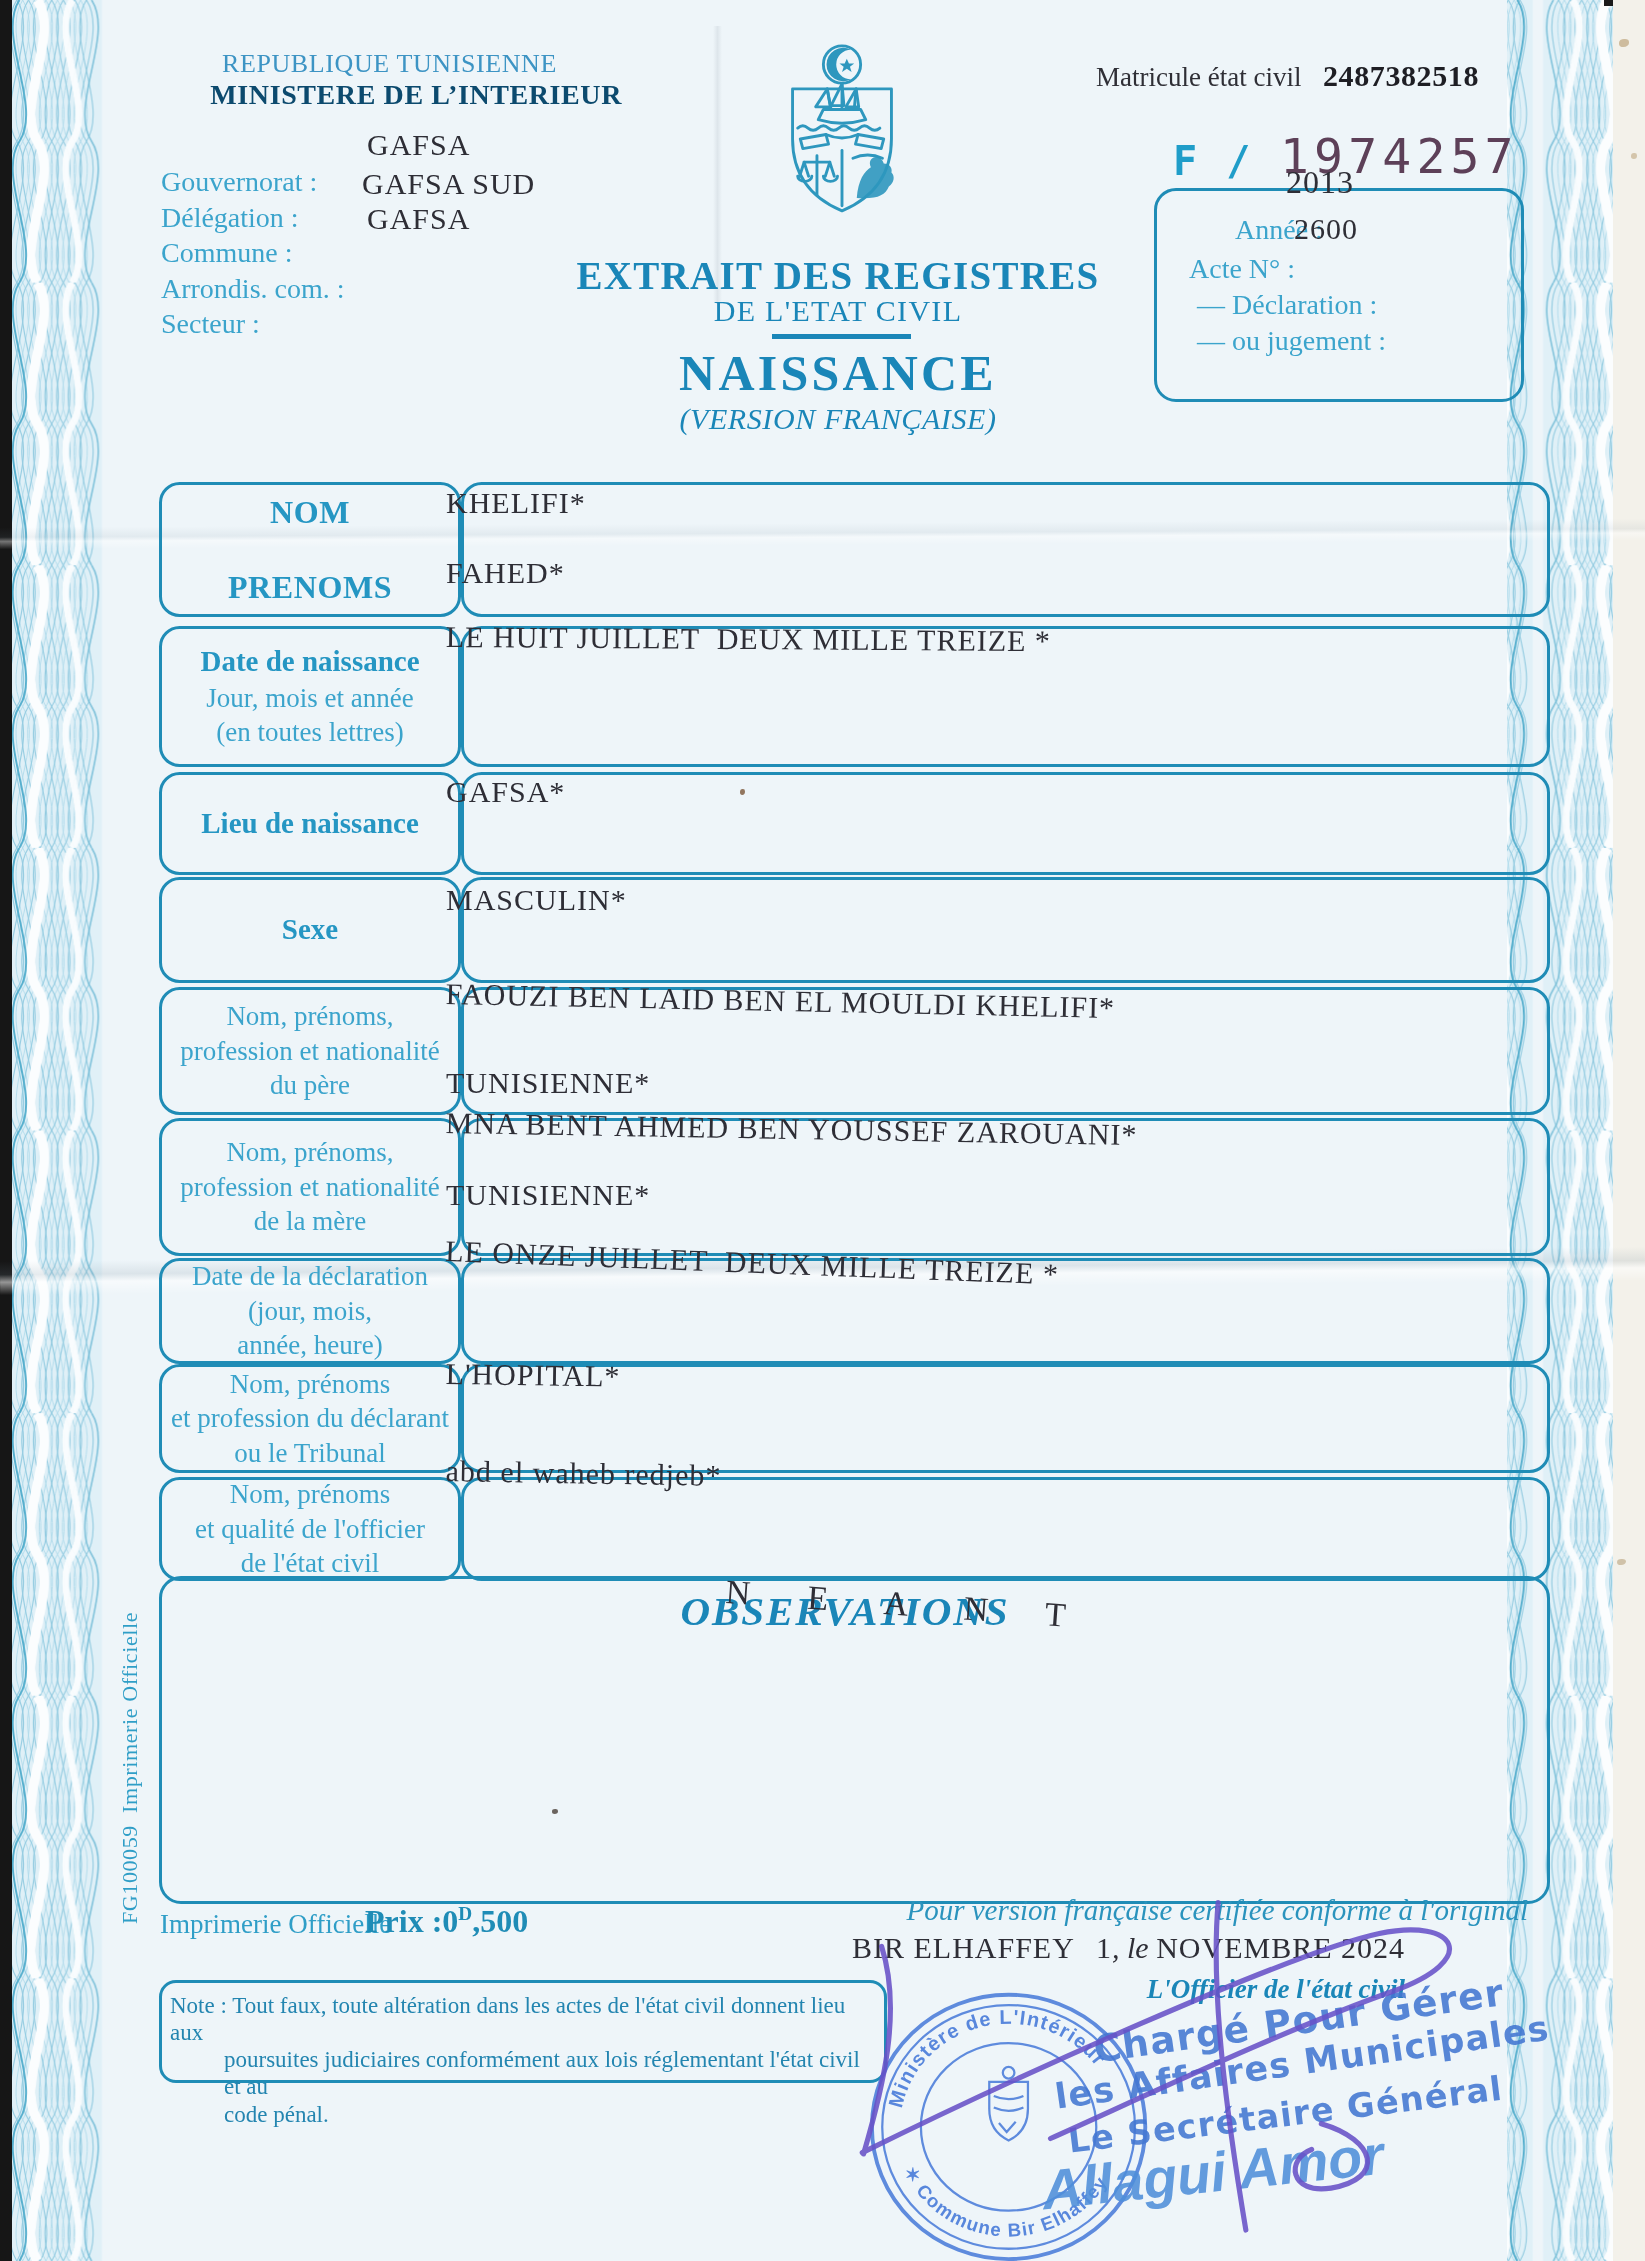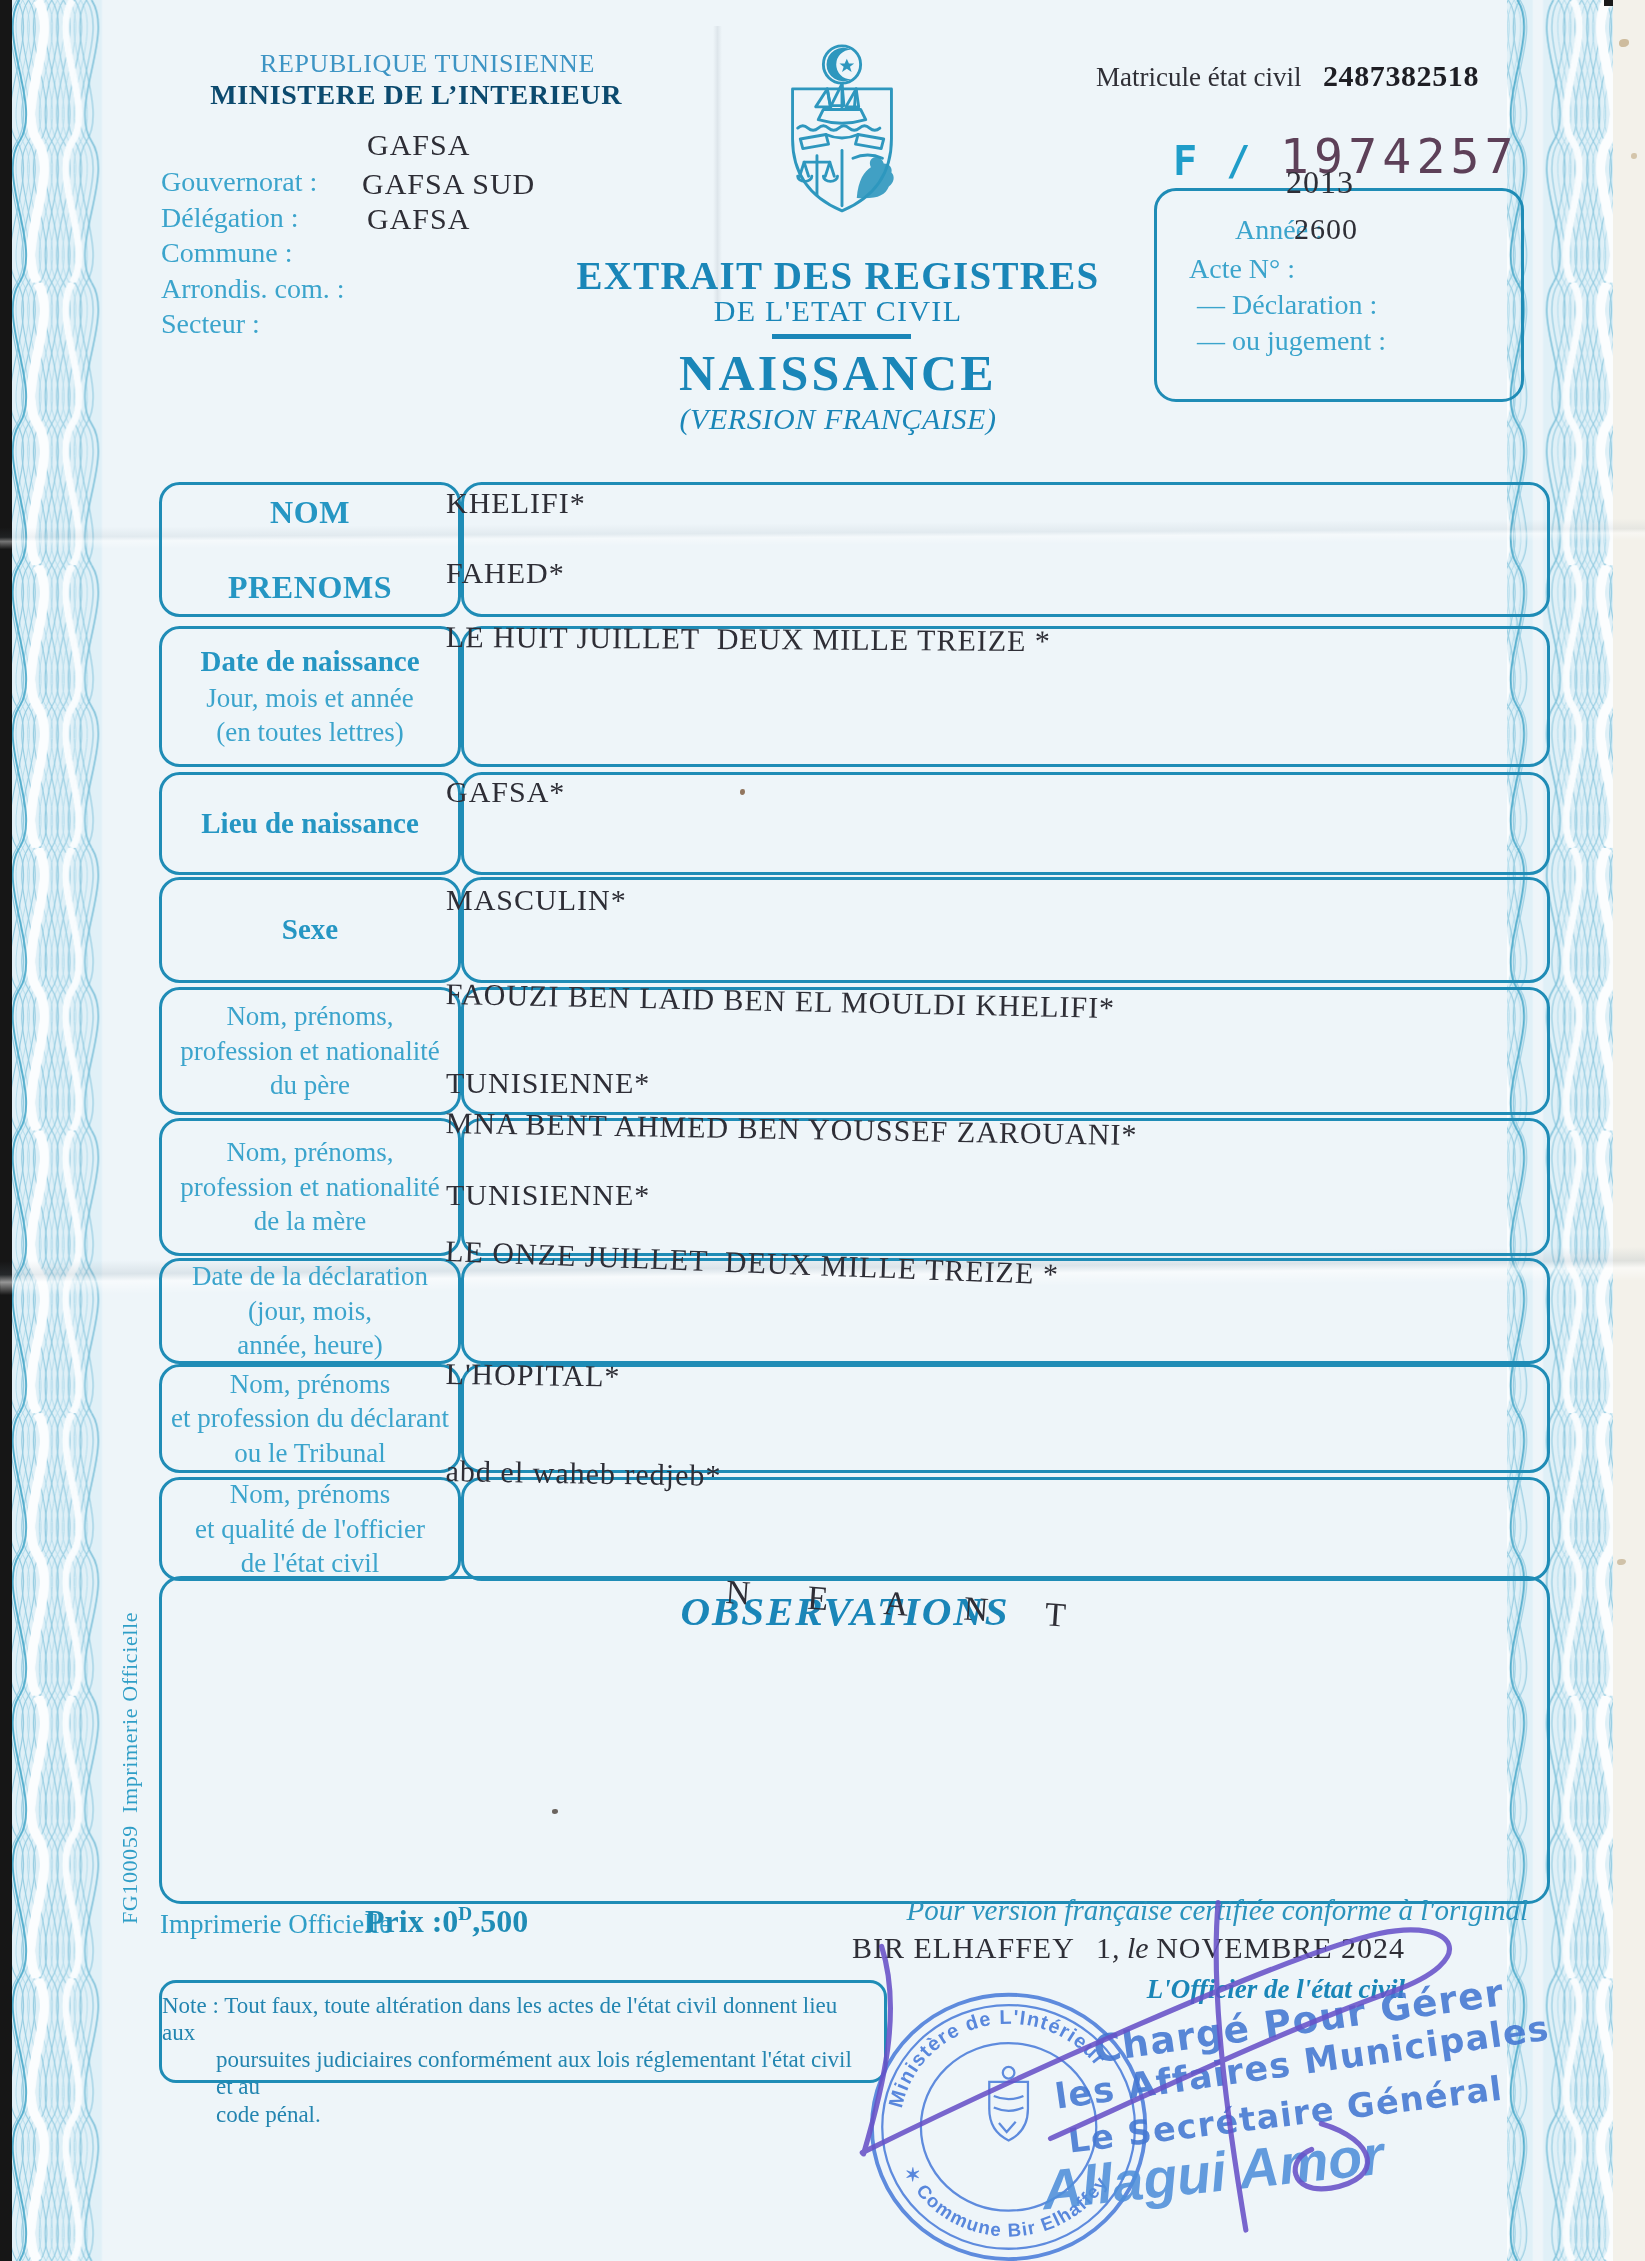--- a/index.html
+++ b/index.html
@@ -15,21 +15,21 @@
   #edge-left{left:0;top:0;width:11.6px;height:2261px;background:#161616;}
   #edge-topright{left:1604px;top:0;width:41px;height:6.4px;background:#1a1a1a;}
   #margin-right{left:1613px;top:0;width:32px;height:2261px;background:#f3f1ea;}
   .speck{border-radius:50% 40% 55% 45%;}
   
   .crease{left:0;width:1645px;pointer-events:none;}
   #crease1{top:1254px;height:34px;background:linear-gradient(to bottom,rgba(0,0,0,0),rgba(118,138,152,.16) 40%,rgba(255,255,255,.55) 62%,rgba(0,0,0,0));transform:rotate(-.5deg);}
   #crease2{top:523px;height:22px;background:linear-gradient(to bottom,rgba(0,0,0,0),rgba(118,138,152,.10) 45%,rgba(255,255,255,.4) 65%,rgba(0,0,0,0));transform:rotate(-.3deg);}
   #crease3{left:713px;top:26px;width:9px;height:277px;background:linear-gradient(to right,rgba(0,0,0,0),rgba(120,135,150,.14),rgba(0,0,0,0));}
   
-  #republic{left:234px;top:49px;width:387px;text-align:center;font-size:26px;color:#3d94c4;letter-spacing:0.6px;}
+  #republic{left:222px;top:49px;width:387px;text-align:left;font-size:26px;color:#3d94c4;letter-spacing:0.6px;}
   #ministry{left:209px;top:79px;width:413px;text-align:right;font-size:28px;font-weight:bold;color:#0c4a6e;letter-spacing:0.6px;}
   .hl{left:161px;font-size:28px;color:var(--lbl);}
   #hl1{top:166px}#hl2{top:202px}#hl3{top:237px}#hl4{top:273px}#hl5{top:308px}
   .typed{color:var(--typed);font-size:30px;letter-spacing:1px;white-space:pre;}
   #hv1{left:367px;top:128px}#hv2{left:362px;top:167px}#hv3{left:367px;top:202px}
   
   #matricule-label{left:1096px;top:62px;font-size:27px;color:#2f2f36;}
   #matricule-value{left:1323px;top:59px;font-size:30px;font-weight:bold;color:#1e1e24;letter-spacing:0.6px;}
   #series-f{left:1173px;top:138px;font-family:"DejaVu Sans Mono",monospace;font-size:40px;font-weight:bold;color:var(--cyan);letter-spacing:2.6px;}
   #series-number{left:1280px;top:128px;font-family:"DejaVu Sans Mono",monospace;font-size:48px;color:var(--maroon);letter-spacing:5.2px;}
@@ -79,21 +79,21 @@
   #obs-neant{left:727px;top:1573px;font-size:34px;letter-spacing:24.5px;transform:rotate(4deg);transform-origin:left top;z-index:4;}
   
   #cert-line{left:890px;top:1894px;width:638px;text-align:right;font-size:29px;font-style:italic;color:#2a93bd;}
   #printer{left:160px;top:1909px;font-size:27px;color:#2f9ec7;}
   #price{left:365px;top:1903px;font-size:32px;font-weight:bold;color:var(--teal);}
   #price sup{font-size:19.3px;}
   #place{left:852px;top:1931px;}
   #dateline{left:1096px;top:1931px;font-size:30px;color:var(--typed);}
   #dateline .it{font-style:italic;letter-spacing:0;}
   #officer-title{left:1044px;top:1974px;width:361px;text-align:right;font-size:27px;font-weight:bold;font-style:italic;color:var(--title);}
-  #notebox{left:159px;top:1980px;width:728px;height:103px;border:3.9px solid var(--teal);border-radius:17px;color:var(--note);font-size:23px;line-height:1.18;padding:9px 17px 0 0;box-sizing:border-box;}
+  #notebox{left:159px;top:1980px;width:728px;height:103px;border:3.9px solid var(--teal);border-radius:17px;color:var(--note);font-size:23px;line-height:1.18;padding:9px 17px 0 8px;box-sizing:border-box;}
   #notebox .n2,#notebox .n3{display:block;margin-left:54px;}
   #side-code{left:117px;top:1924px;transform:rotate(-90deg);transform-origin:left top;font-size:22px;color:#2f9ec7;white-space:pre;letter-spacing:0.6px;}
   svg text{font-family:"Liberation Sans",sans-serif;}
   #stamp-svg text.ring{font-family:"Liberation Sans",sans-serif;}
   #stamp-svg text.sline{font-family:"DejaVu Sans",sans-serif;}
 </style>
 </head>
 <body>
 
 <div id="canvas">

